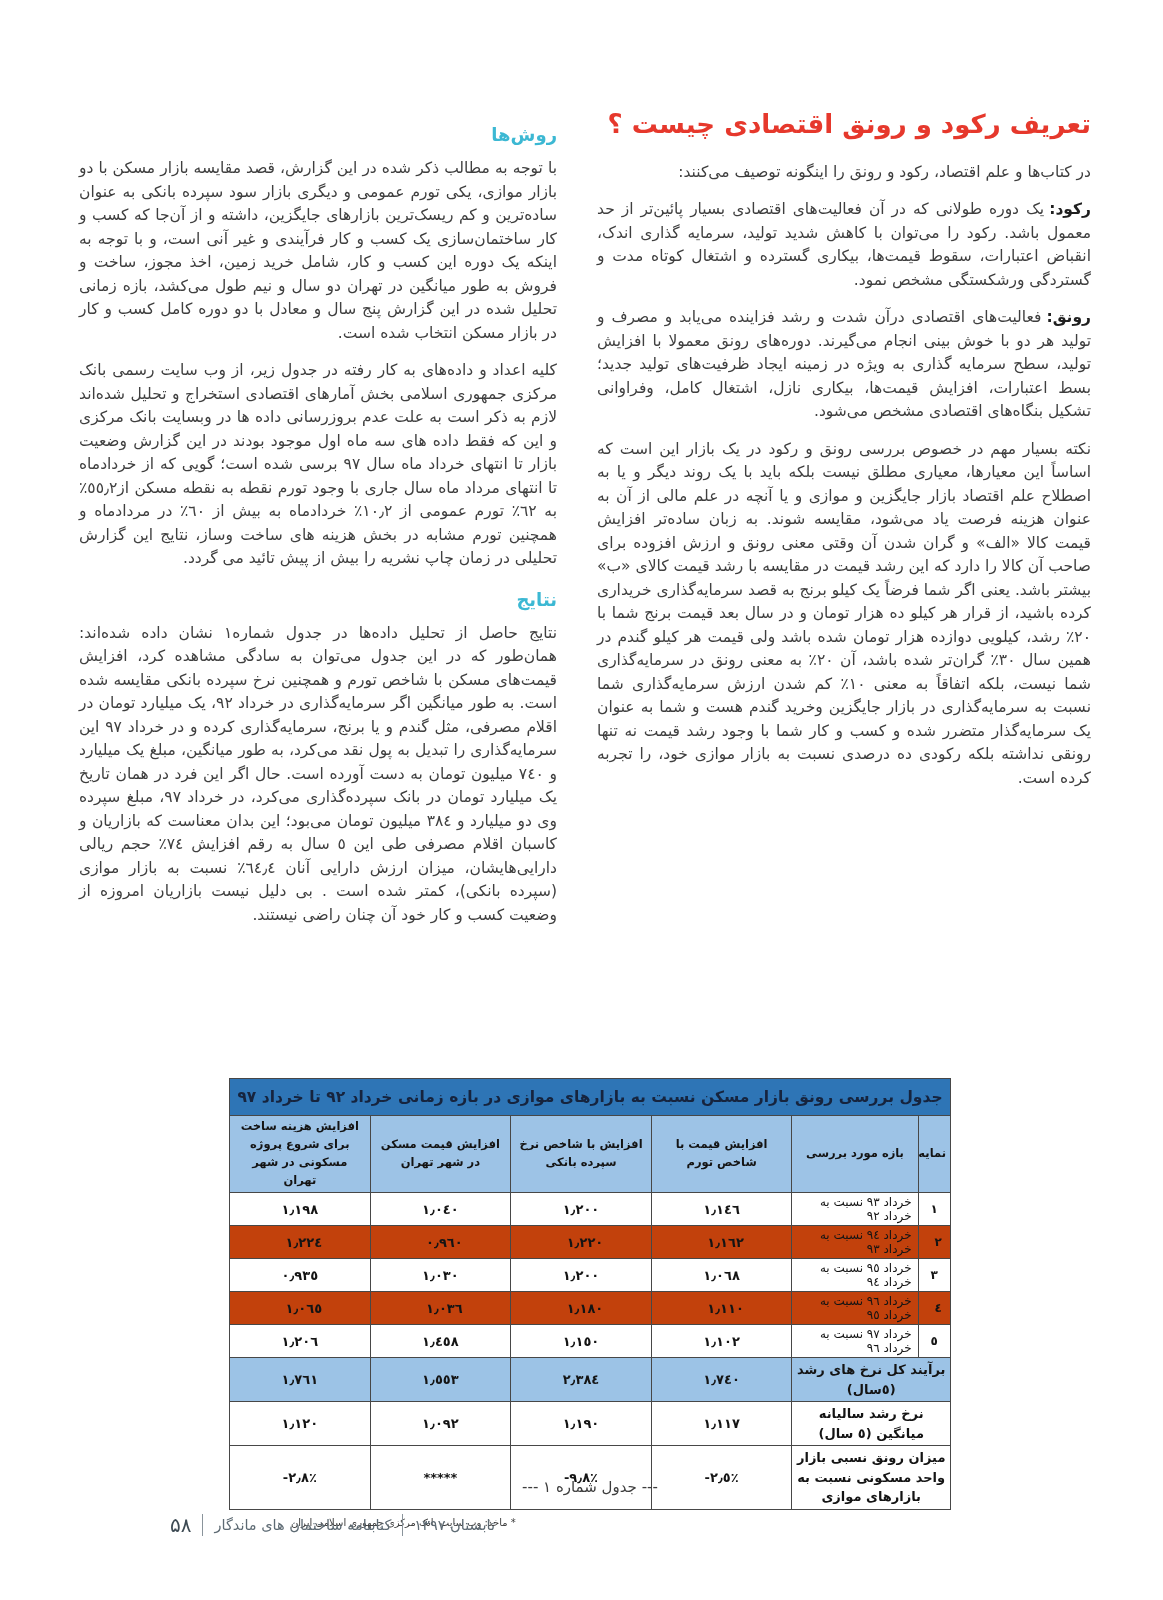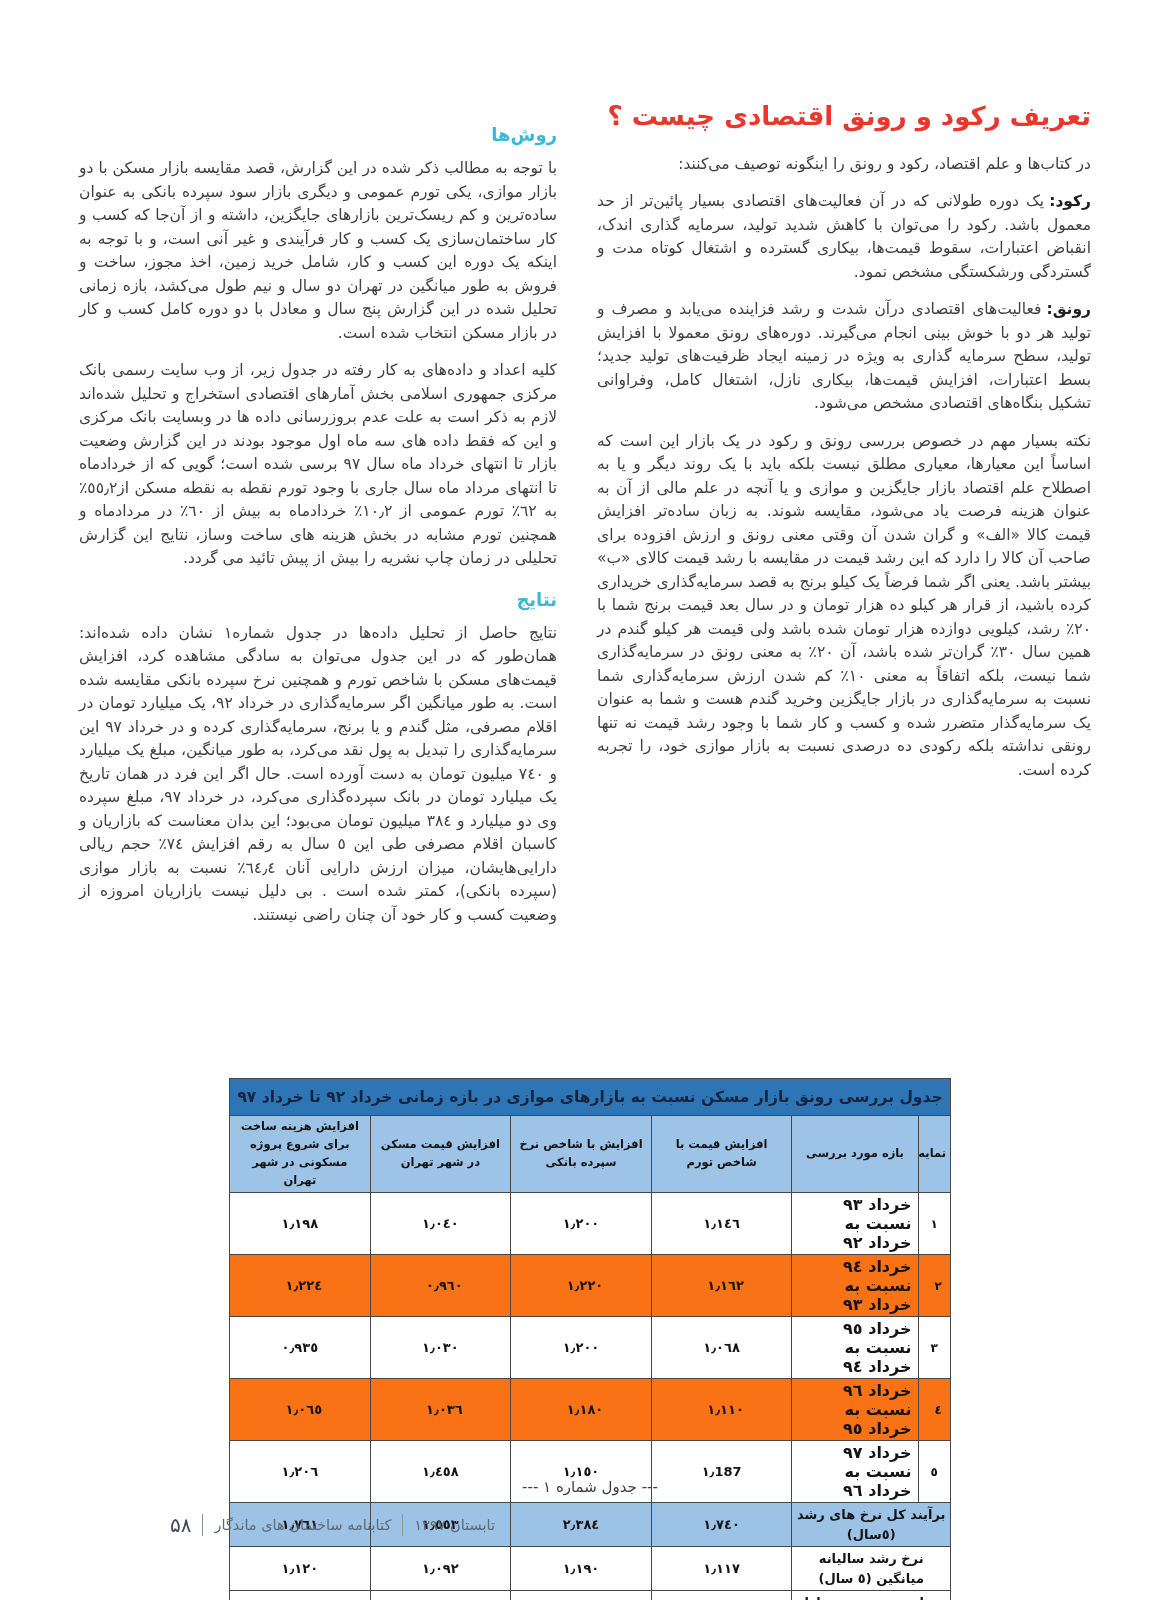--- a/index.html
+++ b/index.html
@@ -3,21 +3,21 @@
 <meta charset="utf-8">
 <style>
   html,body{margin:0;padding:0;}
   body{
     width:1163px;height:1600px;position:relative;background:#fdfeff;
     font-family:"DejaVu Sans", sans-serif;overflow:hidden;
   }
   .page{position:absolute;inset:0;background:#ffffff;}
   
   .col{position:absolute;direction:rtl;}
-  .col-right{top:100px;right:72px;width:494px;}
+  .col-right{top:108px;right:72px;width:494px;}
   .col-left{top:124px;right:606px;width:478px;}
   .article-title{
     font-size:26px;font-weight:bold;color:#e6382c;line-height:1.25;
     margin:0 0 20px 0;text-align:right;
   }
   .section-heading{
     font-size:18px;font-weight:bold;color:#3cb8d3;margin:0 0 12px 0;text-align:right;
   }
   .section-heading.mt{margin-top:18px;}
   .p{
@@ -37,23 +37,23 @@
     color:#141414;padding:2px 4px;overflow:hidden;
   }
   tr.t-title td{
     background:#2e75b6;color:#16243e;font-weight:bold;font-size:15.5px;
     height:32px;letter-spacing:.2px;
   }
   tr.t-head td{
     background:#9dc3e6;font-weight:bold;font-size:11.5px;line-height:1.55;height:72px;
   }
   tr.row td{height:27px;font-size:13px;font-weight:bold;}
-  tr.row td.period{font-size:16px;text-align:right;padding-right:6px;font-weight:bold;}
+  tr.row td.period{font-size:12px;text-align:right;padding-right:6px;font-weight:normal;}
   tr.row td.idx{font-size:12px;}
-  tr.alt td{background:#f97316;padding-left:12px;}
+  tr.alt td{background:#c2410c;padding-left:12px;}
   tr.hl td{background:#9cc3e6;}
   td.num{direction:ltr;}
   td.s-label{text-align:right;padding-right:8px;font-size:13px;font-weight:bold;line-height:1.5;}
   .table-footnote{
     margin-top:7px;padding-left:62px;text-align:left;direction:rtl;
     font-size:10px;color:#3c3c3c;
   }
   .table-footnote span{direction:rtl;unicode-bidi:embed;}
   .table-caption{
     position:absolute;top:1478px;right:212px;width:722px;text-align:center;
@@ -140,21 +140,21 @@
         <td class="idx">٤</td>
         <td class="period">خرداد ٩٦ نسبت به خرداد ٩٥</td>
         <td class="num">١٫١١٠</td>
         <td class="num">١٫١٨٠</td>
         <td class="num">١٫٠٣٦</td>
         <td class="num">١٫٠٦٥</td>
       </tr>
       <tr class="row">
         <td class="idx">٥</td>
         <td class="period">خرداد ٩٧ نسبت به خرداد ٩٦</td>
-        <td class="num">١٫187</td>
+        <td class="num">١٫١٠٢</td>
         <td class="num">١٫١٥٠</td>
         <td class="num">١٫٤٥٨</td>
         <td class="num">١٫٢٠٦</td>
       </tr>
 
       <tr class="row hl">
         <td colspan="2" class="s-label">برآیند کل نرخ های رشد (٥سال)</td>
         <td class="num">١٫٧٤٠</td>
         <td class="num">٢٫٣٨٤</td>
         <td class="num">١٫٥٥٣</td>

